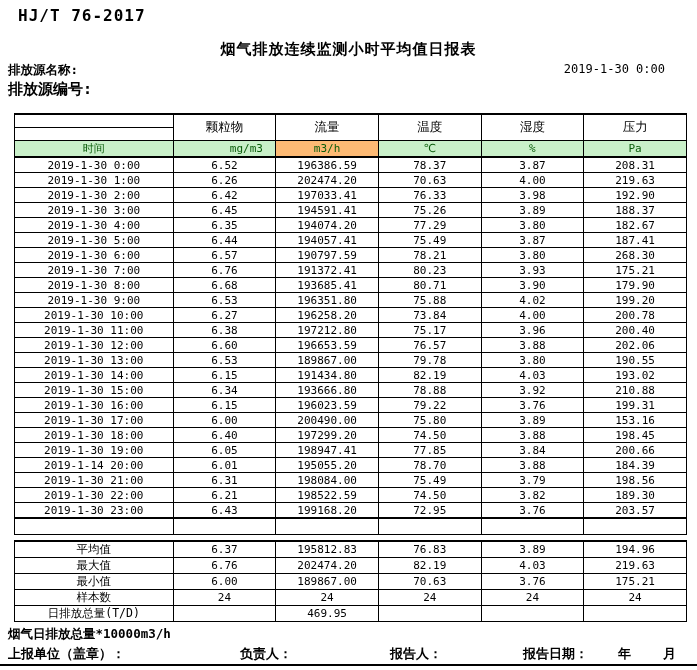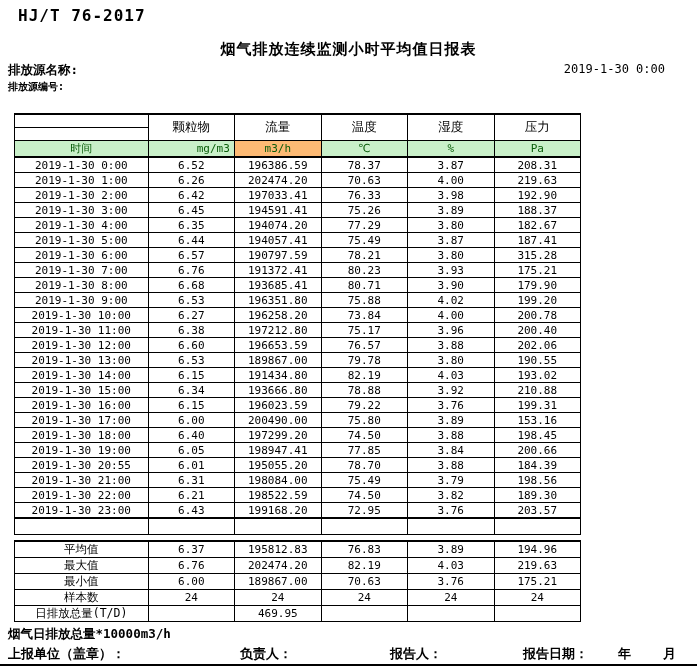--- a/index.html
+++ b/index.html
@@ -5,25 +5,25 @@
   html,body{margin:0;padding:0;}
   body{
     width:697px;height:670px;background:#ffffff;overflow:hidden;position:relative;
     font-family:"DejaVu Sans Mono","DejaVu Sans",sans-serif;color:#000;
     -webkit-font-smoothing:none;
   }
   .abs{position:absolute;}
   .std-no{left:18px;top:6px;font-size:16px;font-weight:bold;letter-spacing:1px;}
   .doc-title{left:0;top:40px;width:697px;text-align:center;font-size:15px;font-weight:bold;letter-spacing:1px;}
   .src-name{left:8px;top:62px;font-size:12.5px;font-weight:bold;}
-  .src-code{left:8px;top:80px;font-size:10px;font-weight:bold;}
+  .src-code{left:8px;top:80px;font-size:15px;font-weight:bold;}
   .dt{left:0;top:62px;width:665px;text-align:right;font-size:12px;}
 
   table.grid{
-    position:absolute;left:14px;top:113px;width:567px;
+    position:absolute;left:14px;top:113px;width:673px;
     border-collapse:collapse;table-layout:fixed;
   }
   table.grid td, table.grid th{
     border:1px solid #000;padding:0;margin:0;
     font-size:11px;font-weight:normal;text-align:center;vertical-align:middle;
     overflow:hidden;white-space:nowrap;
   }
   col.c-time{width:23.6%;}
   col.c-v{width:15.28%;}
   tr.hrow td, tr.hrow th{height:12px;}
@@ -134,21 +134,21 @@
         <td>75.49</td>
         <td>3.87</td>
         <td>187.41</td>
       </tr>
       <tr class="datarow">
         <td>2019-1-30 6:00</td>
         <td>6.57</td>
         <td>190797.59</td>
         <td>78.21</td>
         <td>3.80</td>
-        <td>315.28</td>
+        <td>268.30</td>
       </tr>
       <tr class="datarow">
         <td>2019-1-30 7:00</td>
         <td>6.76</td>
         <td>191372.41</td>
         <td>80.23</td>
         <td>3.93</td>
         <td>175.21</td>
       </tr>
       <tr class="datarow">
@@ -241,21 +241,21 @@
       </tr>
       <tr class="datarow">
         <td>2019-1-30 19:00</td>
         <td>6.05</td>
         <td>198947.41</td>
         <td>77.85</td>
         <td>3.84</td>
         <td>200.66</td>
       </tr>
       <tr class="datarow">
-        <td>2019-1-30 20:55</td>
+        <td>2019-1-14 20:00</td>
         <td>6.01</td>
         <td>195055.20</td>
         <td>78.70</td>
         <td>3.88</td>
         <td>184.39</td>
       </tr>
       <tr class="datarow">
         <td>2019-1-30 21:00</td>
         <td>6.31</td>
         <td>198084.00</td>

